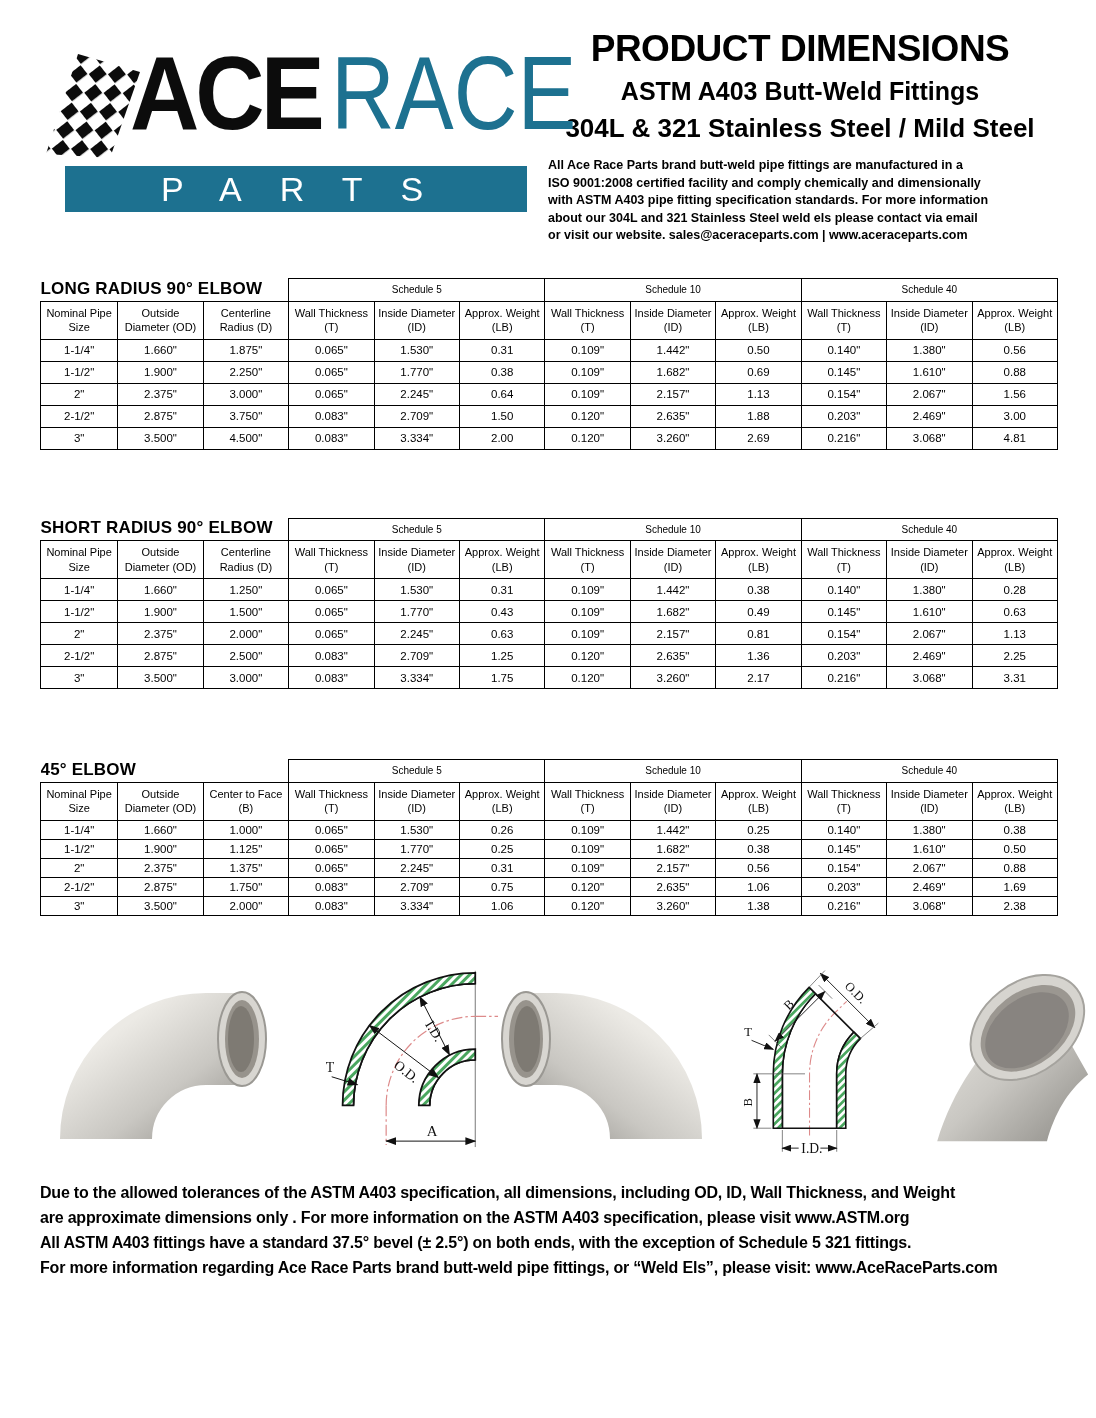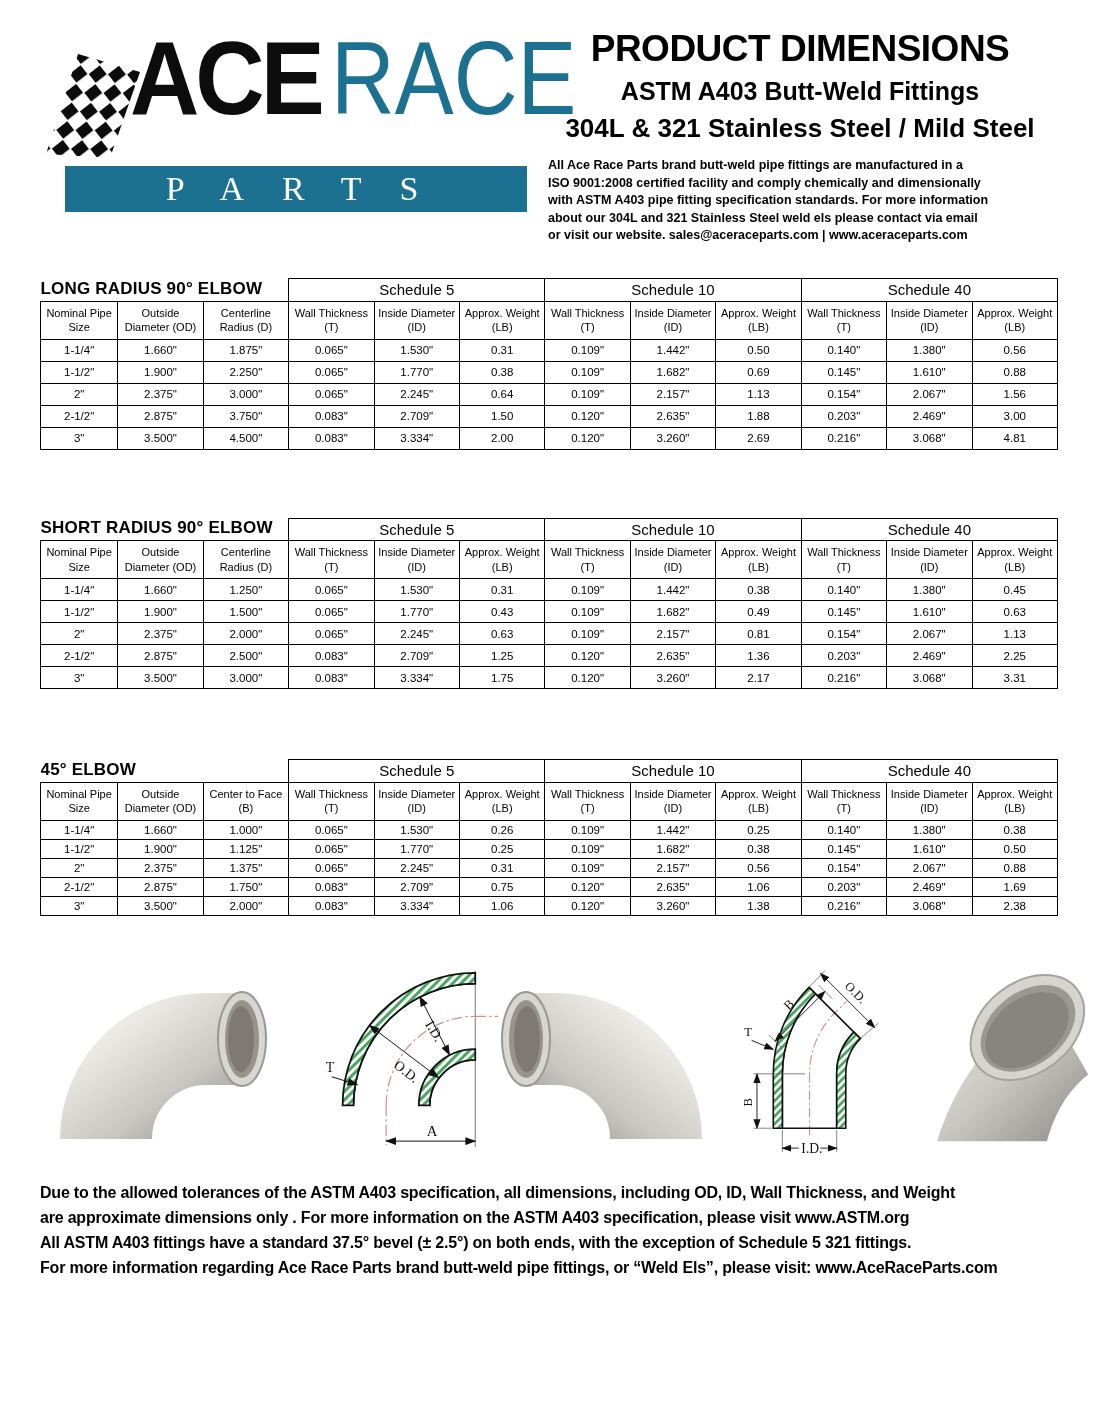--- a/index.html
+++ b/index.html
@@ -3,41 +3,41 @@
 <meta charset="utf-8">
 <style>
   * { margin:0; padding:0; box-sizing:border-box; }
   html,body { background:#fff; }
   body { width:1096px; height:1418px; font-family:"Liberation Sans", sans-serif; color:#000; overflow:hidden; }
   .page { width:1096px; height:1418px; position:relative; }
 
   
   .top { display:flex; padding:26px 36px 0 40px; height:258px; }
   .logo-col { width:500px; flex:0 0 auto; padding-top:10px; }
-  .logo-row { display:flex; align-items:flex-start; height:122px; }
+  .logo-row { display:flex; align-items:center; height:122px; }
   .logo-ace { font-weight:800; font-size:96px; line-height:0.95; letter-spacing:-4px; color:#0c0c0c; transform:scaleY(1.08); transform-origin:bottom left; margin-left:-14px; }
   .logo-race { font-weight:400; font-size:96px; line-height:0.95; letter-spacing:0px; color:#1d7190; transform:scaleY(1.08) scaleX(0.92); transform-origin:bottom left; margin-left:10px; }
   .logo-bar { margin-top:8px; margin-left:25px; width:462px; height:46px; background:#1d7190; color:#fff;
-              display:flex; align-items:center; justify-content:center; font-size:34px; letter-spacing:38px; padding-left:30px; font-weight:400;font-family:Liberation Serif, serif; }
+              display:flex; align-items:center; justify-content:center; font-size:34px; letter-spacing:38px; padding-left:30px; font-weight:400; }
   .head-right { flex:1; padding-top:2px; text-align:center; }
   .head-title { font-weight:700; font-size:37px; letter-spacing:-0.5px; }
   .head-sub1 { font-weight:700; font-size:25px; margin-top:7px; }
   .head-sub2 { font-weight:700; font-size:26px; margin-top:7px; }
   .head-desc { text-align:left; font-weight:700; font-size:12.5px; line-height:17.5px; margin-top:13px; padding-left:8px; }
 
   
   .tables { padding:0 38px 0 40px; }
   .tblock1 { margin-top:20px; }
   .tblock2 { margin-top:68px; }
   .tblock3 { margin-top:70px; }
   table.spec { width:100%; border-collapse:collapse; table-layout:fixed; }
   .spec col.c0 { width:7.6%; }
   .spec th, .spec td { border:1.6px solid #000; text-align:center; font-weight:400; font-size:11.5px; padding:1px; overflow:hidden; }
   .spec td.titlecell { border:none; text-align:left; vertical-align:bottom; font-weight:700; font-size:17px; letter-spacing:0.2px; padding:0 0 2px 0; white-space:nowrap; }
-  .spec th.sched { height:22px; font-size:15px; }
+  .spec th.sched { height:22px; font-size:10px; }
   .spec th.colhead { white-space:pre-line; height:38px; line-height:1.3; font-size:11px; }
   .spec tr.data td { height:22px; }
   table.spec.compact tr.data td { height:19px; }
 
   
   .figures { margin-top:30px; padding:0 38px 0 40px; display:flex; align-items:center; height:214px; }
   .fig { flex:0 0 auto; }
   .dimtext { font-family:"Liberation Serif", serif; font-size:14px; fill:#111; }
   .dimtext-lg { font-family:"Liberation Serif", serif; font-size:15px; fill:#111; }
 
@@ -260,21 +260,21 @@
               <td>1.660"</td>
               <td>1.250"</td>
               <td>0.065"</td>
               <td>1.530"</td>
               <td>0.31</td>
               <td>0.109"</td>
               <td>1.442"</td>
               <td>0.38</td>
               <td>0.140"</td>
               <td>1.380"</td>
-              <td>0.45</td>
+              <td>0.28</td>
             </tr>
             <tr class="data">
               <td>1-1/2"</td>
               <td>1.900"</td>
               <td>1.500"</td>
               <td>0.065"</td>
               <td>1.770"</td>
               <td>0.43</td>
               <td>0.109"</td>
               <td>1.682"</td>

